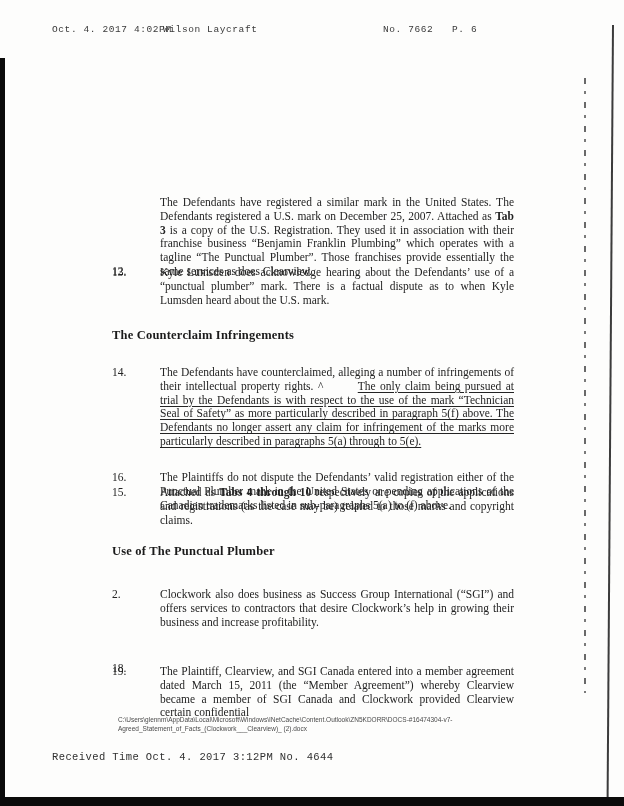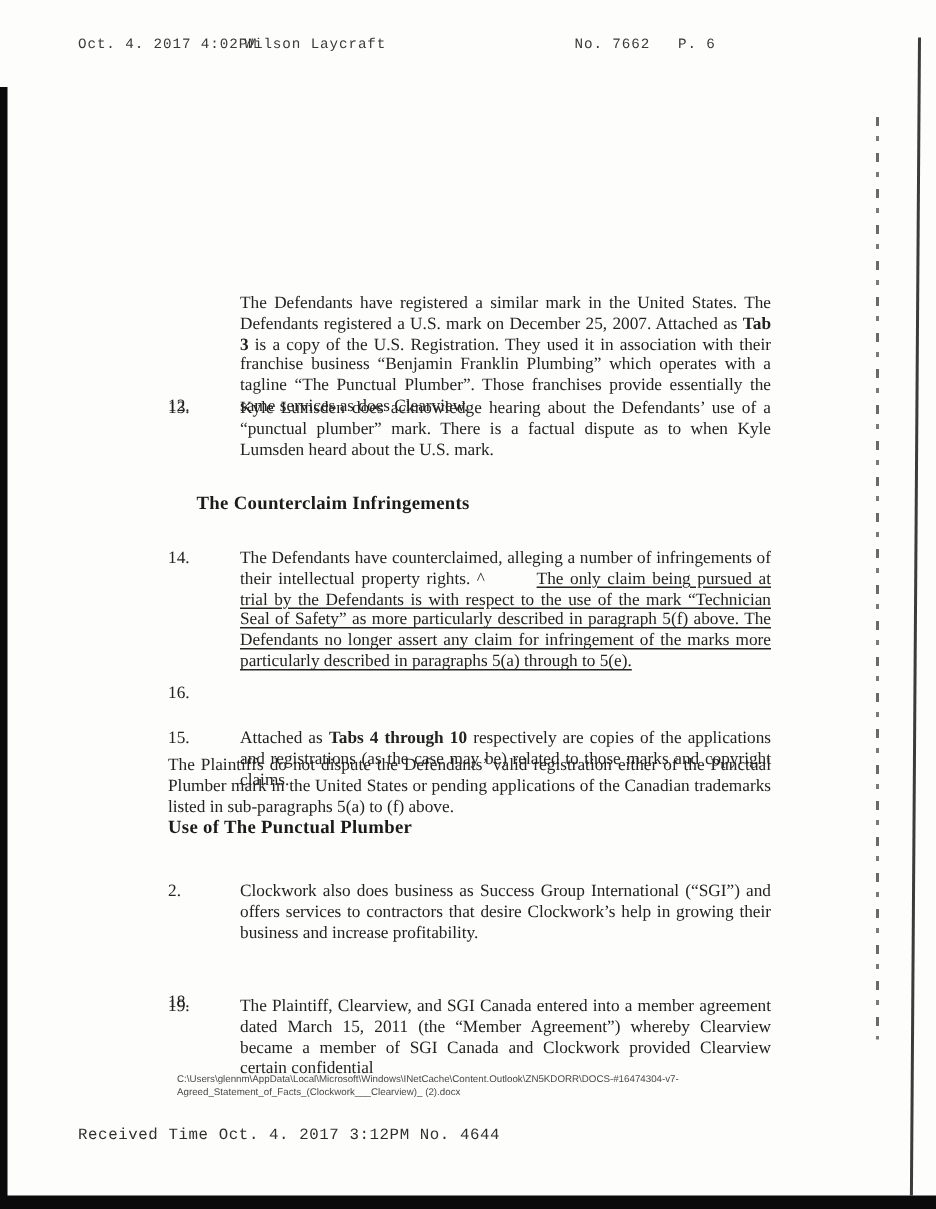--- a/index.html
+++ b/index.html
@@ -106,33 +106,33 @@
   <div class="doc-block para" style="top:196px;align-items:flex-end;">
     <span class="pnum">12.</span>
     <div class="ptext"><span>The Defendants have registered a similar mark in the United States.  The Defendants registered a U.S. mark on December 25, 2007. Attached as </span><span class="b">Tab 3</span><span> is a copy of the U.S. Registration. They used it in association with their franchise business “Benjamin Franklin Plumbing” which operates with a tagline “The Punctual Plumber”.  Those franchises provide essentially the same services as does Clearview.</span></div>
   </div>
 
   <div class="doc-block para" style="top:266px;">
     <span class="pnum">13.</span>
     <div class="ptext"><span>Kyle Lumsden does acknowledge hearing about the Defendants’ use of a “punctual plumber” mark.  There is a factual dispute as to when Kyle Lumsden heard about the U.S. mark.</span></div>
   </div>
 
-  <div class="doc-block heading" style="top:328px;margin-left:19px;">The Counterclaim Infringements</div>
+  <div class="doc-block heading" style="top:328px;">The Counterclaim Infringements</div>
 
   <div class="doc-block para" style="top:366px;">
     <span class="pnum">14.</span>
     <div class="ptext"><span>The Defendants have counterclaimed, alleging a number of infringements of their intellectual property rights.  ^  </span><span class="u">The only claim being pursued at trial by the Defendants is with respect to the use of the mark “Technician Seal of Safety” as more particularly described in paragraph 5(f) above.  The Defendants no longer assert any claim for infringement of the marks more particularly described in paragraphs 5(a) through to 5(e).</span></div>
   </div>
 
   <div class="doc-block para" style="top:450px;margin-top:36px;">
     <span class="pnum">15.</span>
     <div class="ptext"><span>Attached as </span><span class="b">Tabs 4 through 10</span><span> respectively are copies of the applications and registrations (as the case may be) related to those marks and copyright claims.</span></div>
   </div>
 
-  <div class="doc-block para" style="top:456px;flex-direction:column;">
+  <div class="doc-block para" style="top:471px;">
     <span class="pnum">16.</span>
     <div class="ptext"><span>The Plaintiffs do not dispute the Defendants’ valid registration either of the Punctual Plumber mark in the United States or pending applications of the Canadian trademarks listed in sub-paragraphs 5(a) to (f) above.</span></div>
   </div>
 
   <div class="doc-block heading" style="top:544px;">Use of The Punctual Plumber</div>
 
   <div class="doc-block para" style="top:588px;">
     <span class="pnum">2.</span>
     <div class="ptext"><span>Clockwork also does business as Success Group International (“SGI”) and offers services to contractors that desire Clockwork’s help in growing their business and increase profitability.</span></div>
   </div>

